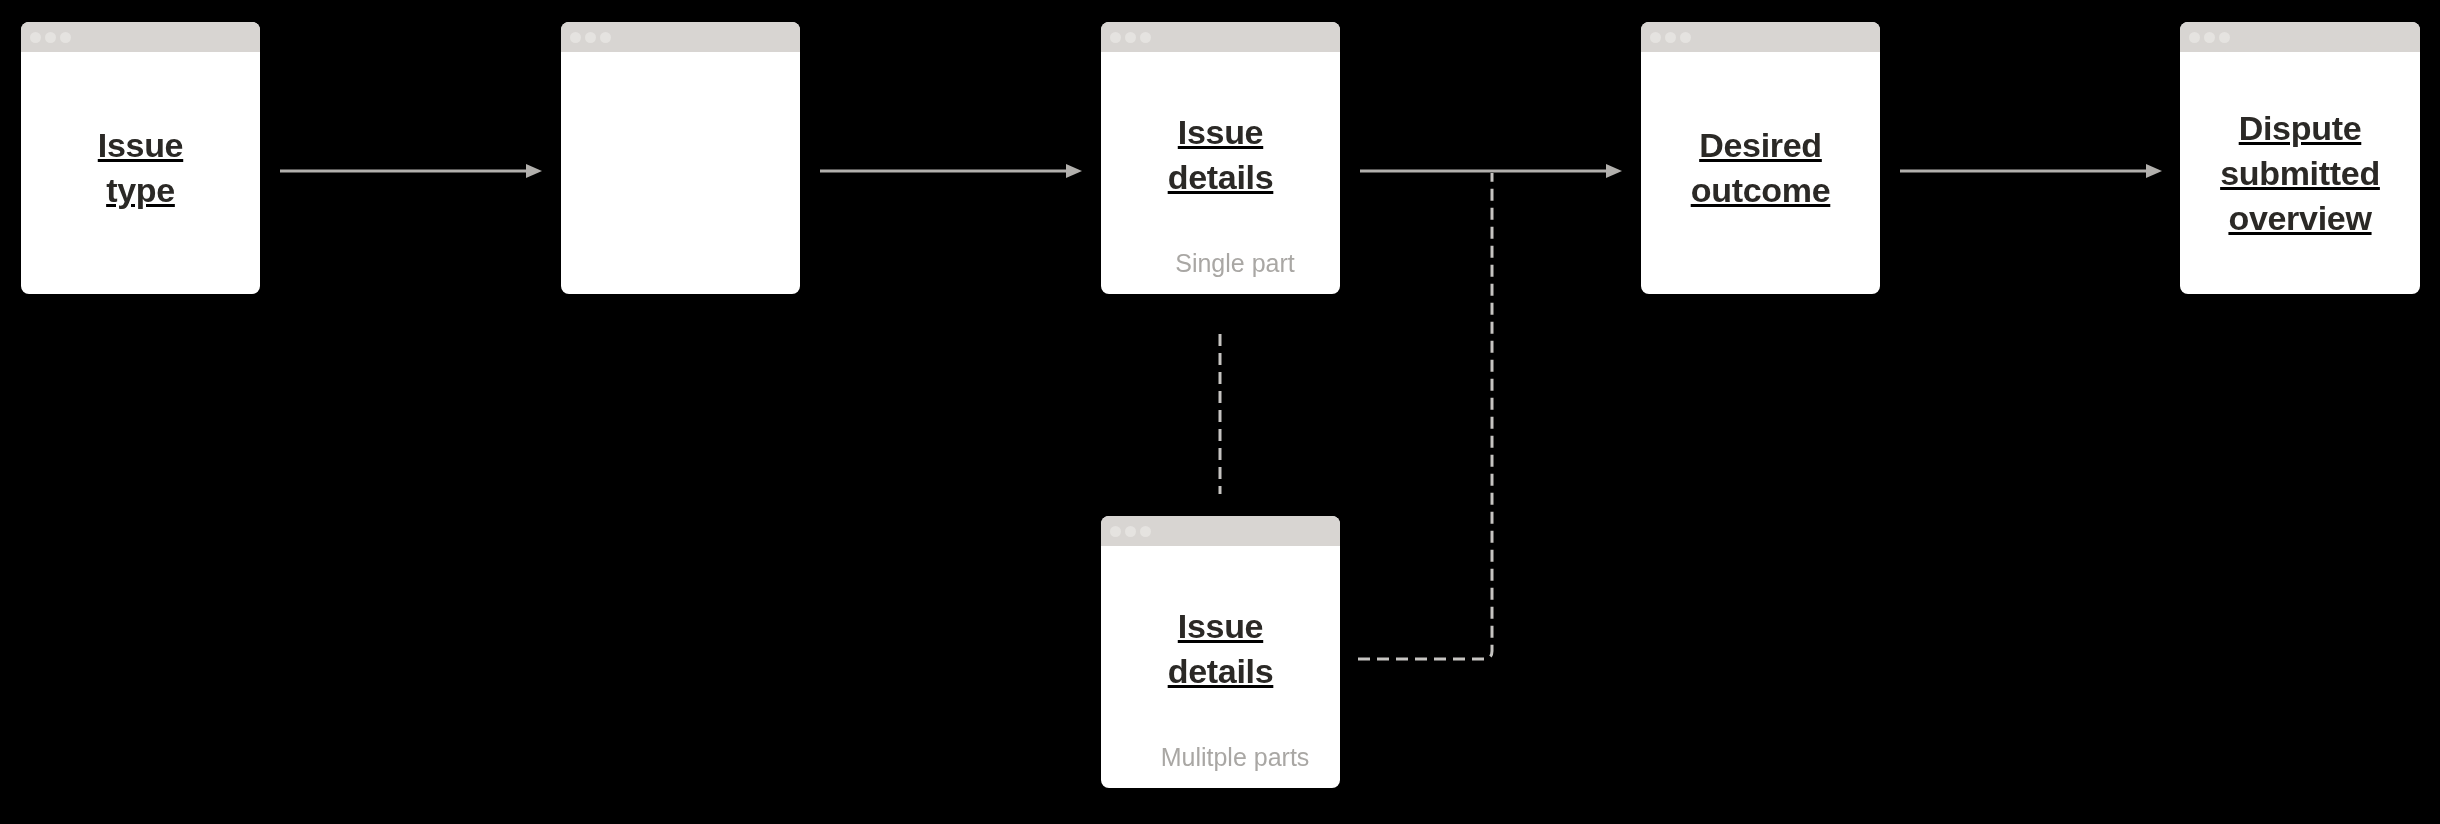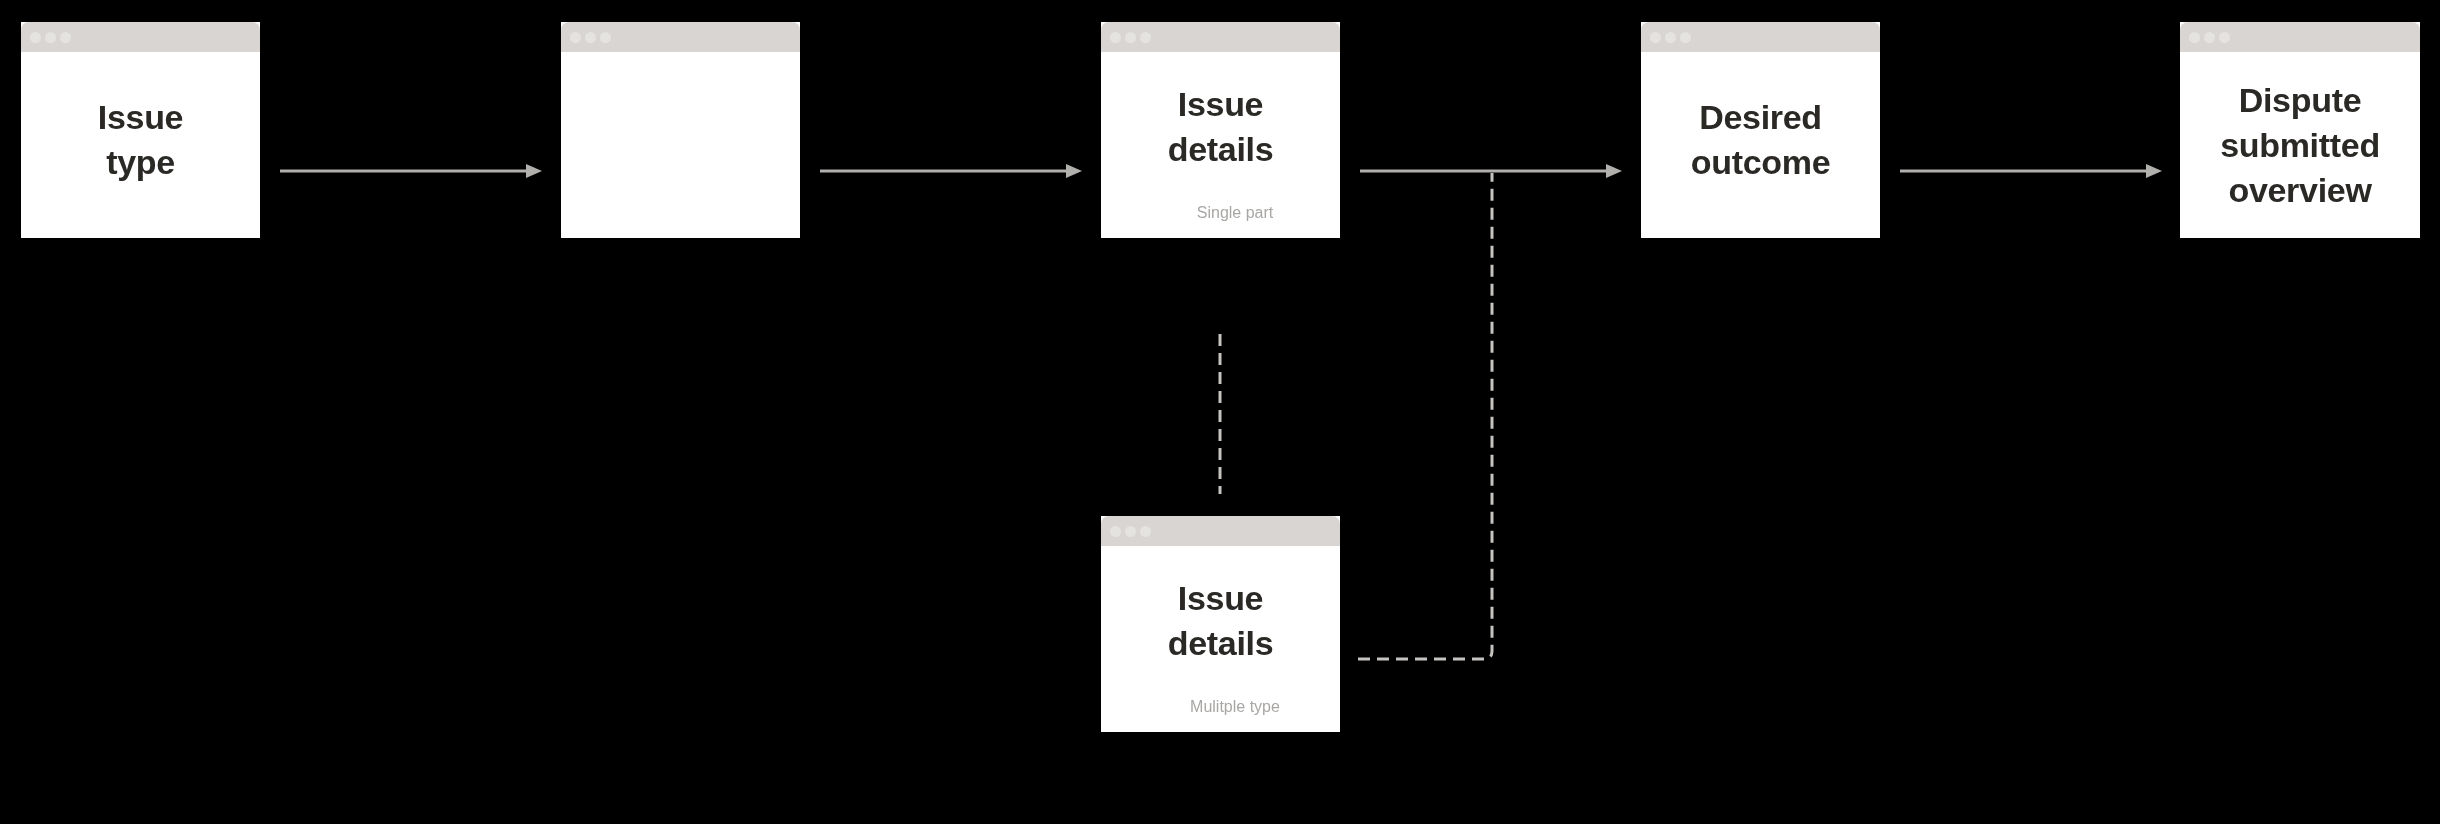--- a/index.html
+++ b/index.html
@@ -19,26 +19,27 @@
     position: absolute;
     left: 0;
     top: 0;
     width: 2440px;
     height: 824px;
     pointer-events: none;
   }
   .card {
     position: absolute;
     width: 239px;
-    height: 216px;
+    height: 272px;
     background: #ffffff;
-    border-radius: 0;
+    border-radius: 8px;
     box-shadow: 0 1px 4px rgba(0,0,0,0.45);
     display: flex;
     flex-direction: column;
+    text-decoration: underline;
   }
   .titlebar {
     height: 30px;
     flex: 0 0 30px;
     background: #d8d5d2;
     border-radius: 8px 8px 0 0;
     display: flex;
     align-items: center;
     gap: 4px;
     padding-left: 9px;
@@ -67,21 +68,21 @@
     line-height: 45px;
     letter-spacing: -0.3px;
     color: #2b2926;
   }
   .card-subtitle {
     position: absolute;
     left: 0;
     right: 0;
     bottom: 16px;
     text-align: center;
-    font-size: 16px;
+    font-size: 25px;
     font-weight: 400;
     color: #a9a7a4;
     padding-left: 29px;
   }
   
   .pos-issue-type        { left: 21px;   top: 22px; }
   .pos-affected-parts    { left: 561px;  top: 22px; }
   .pos-issue-details-1   { left: 1101px; top: 22px; }
   .pos-desired-outcome   { left: 1641px; top: 22px; }
   .pos-dispute-overview  { left: 2180px; top: 22px; width: 240px; }
@@ -168,17 +169,17 @@
 
   <div class="card pos-issue-details-2">
     <div class="titlebar">
       <span class="dot"></span>
       <span class="dot"></span>
       <span class="dot"></span>
     </div>
     <div class="card-body with-subtitle">
       <div class="card-heading">Issue
 details</div>
-      <div class="card-subtitle">Mulitple type</div>
+      <div class="card-subtitle">Mulitple parts</div>
     </div>
   </div>
 
 </div>
 
 </body></html>

